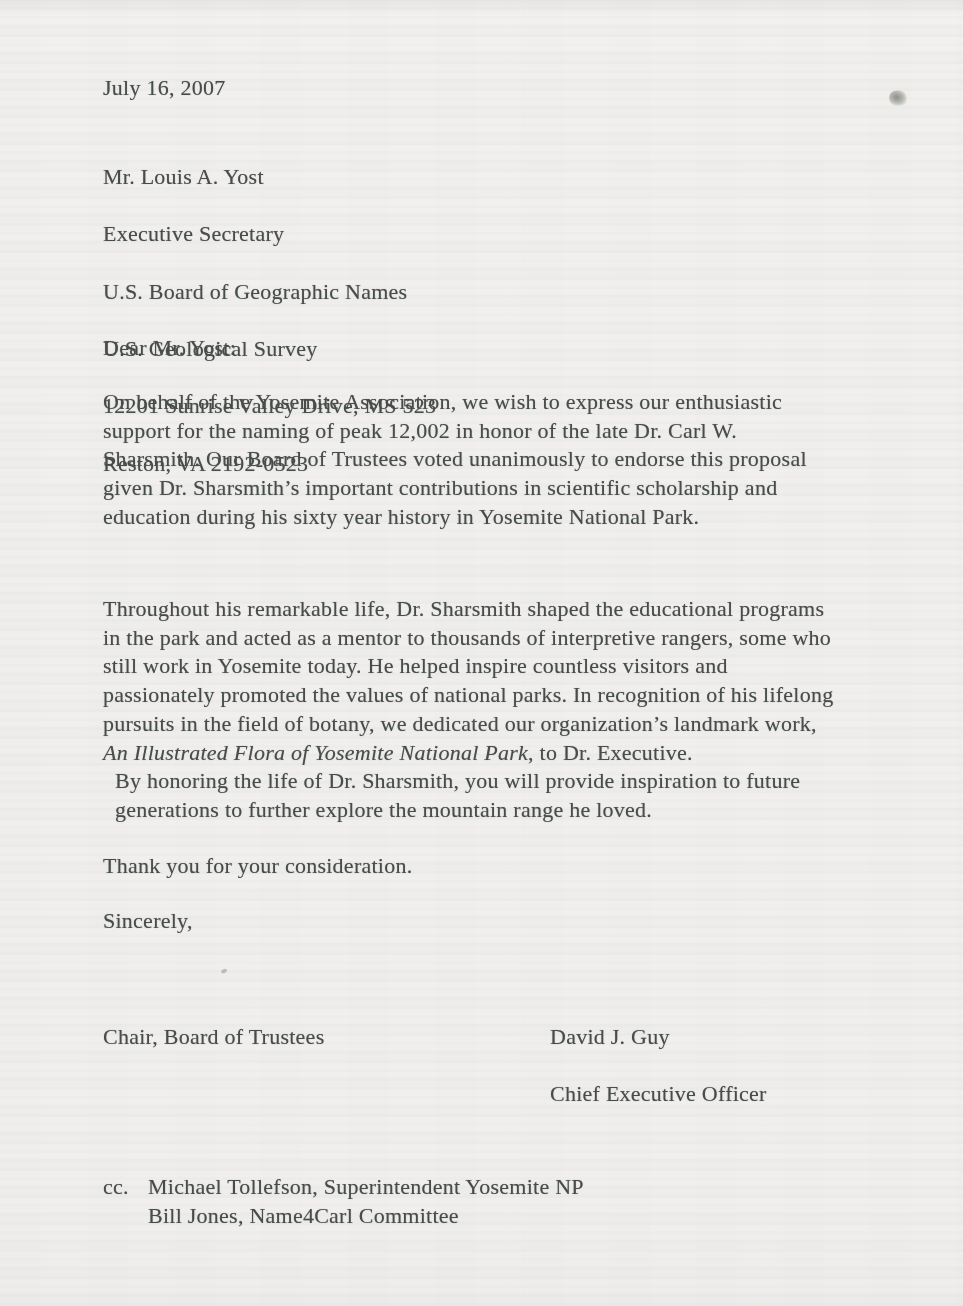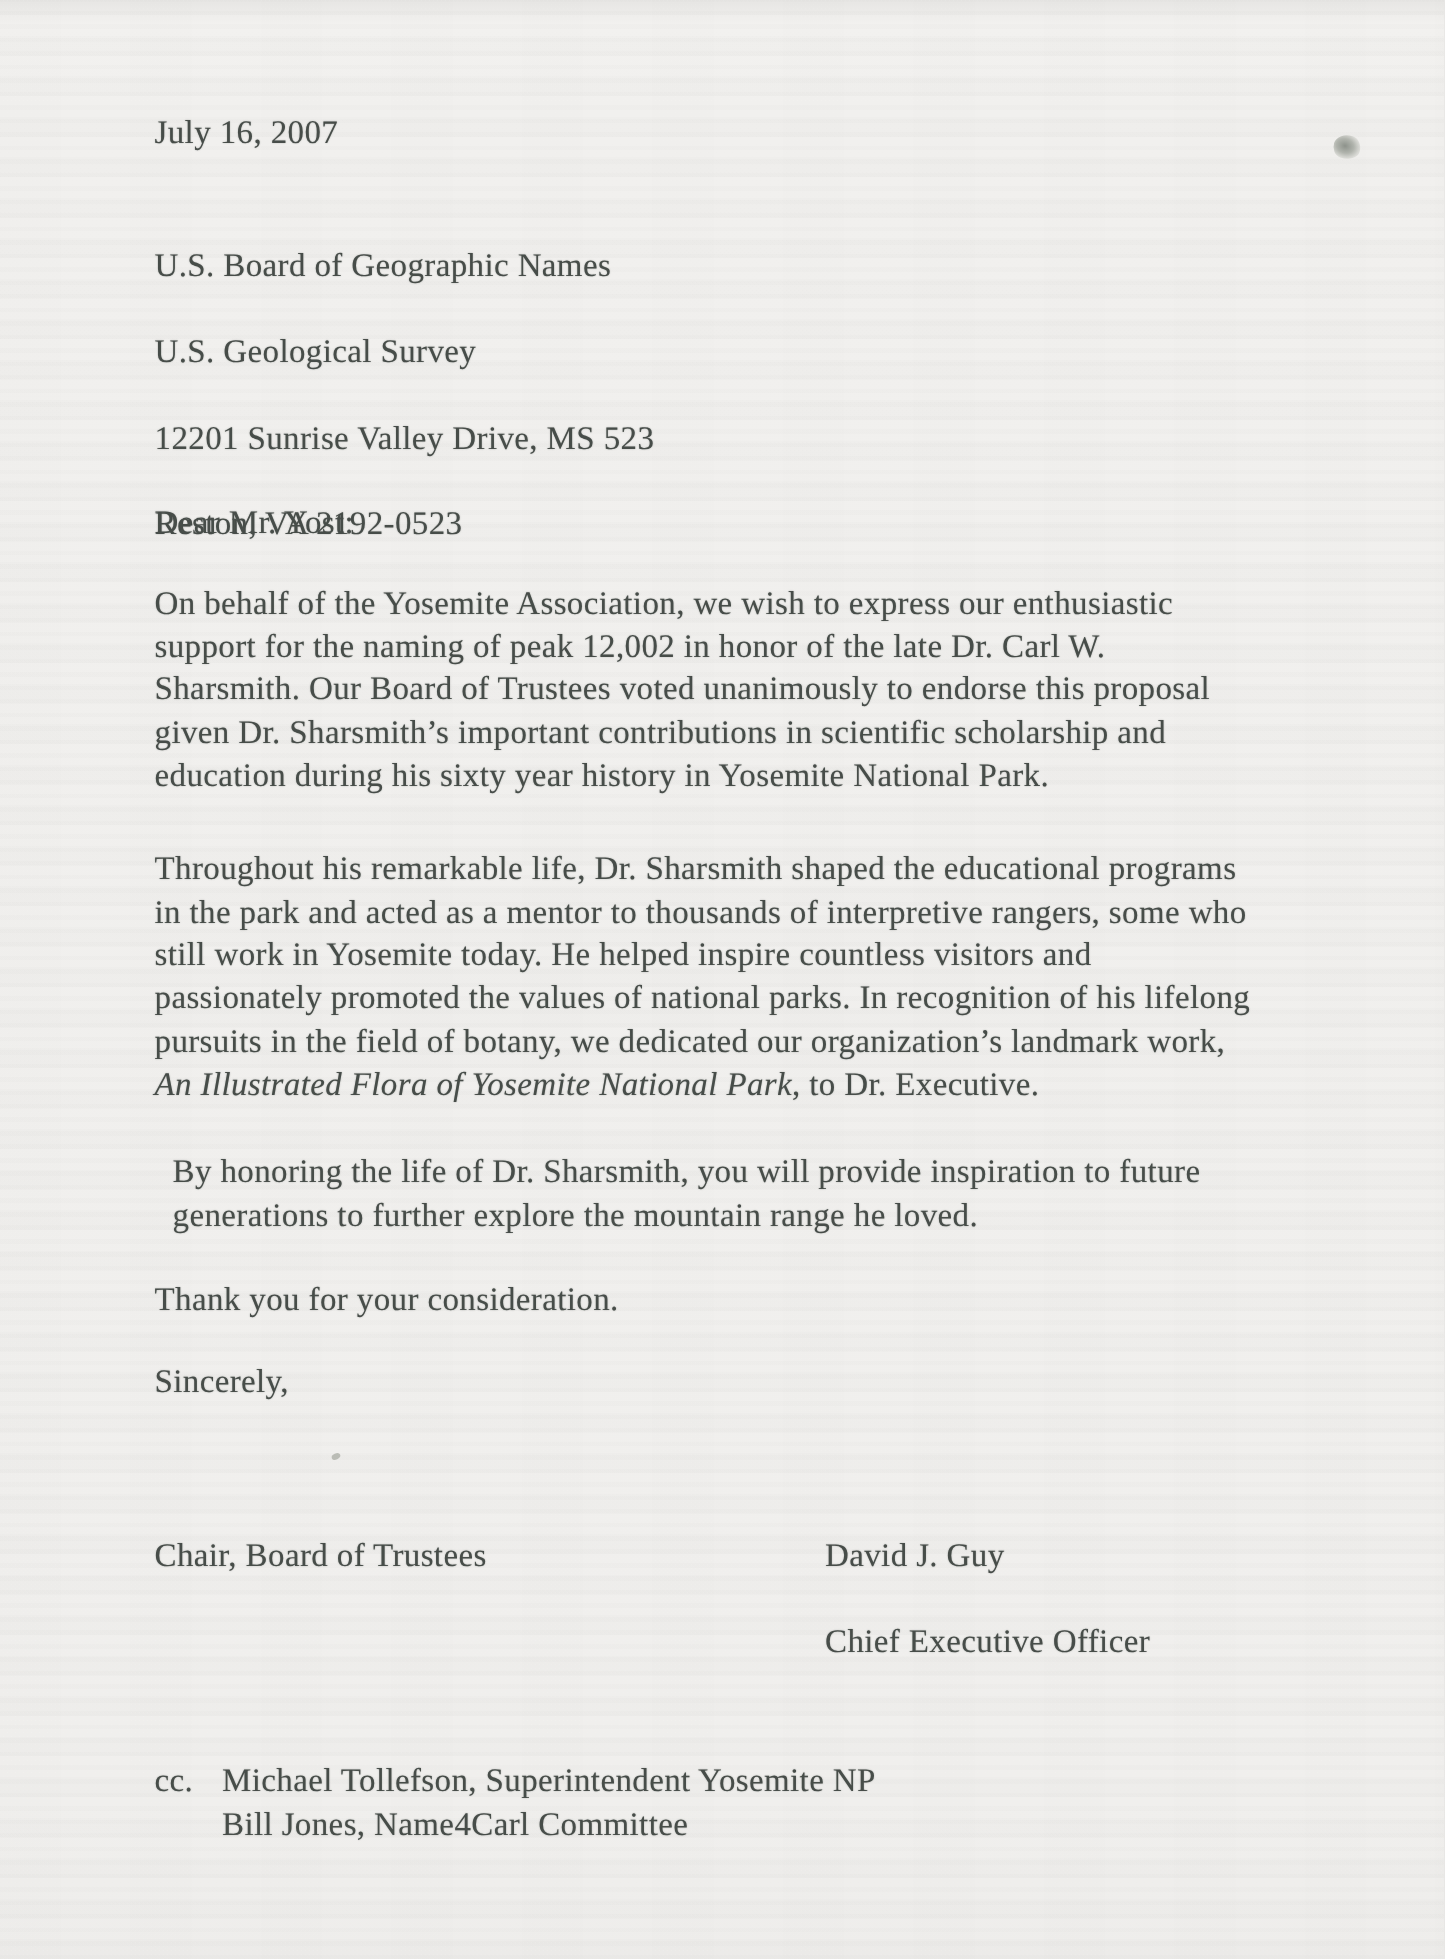--- a/index.html
+++ b/index.html
@@ -32,21 +32,21 @@
   .block {
     position: absolute;
     left: 103px;
     white-space: pre-line;
     text-shadow: 0 0 1px rgba(71,77,73,0.45);
   }
   .date       { top: 74px; }
   .address    { top: 134px; }
   .salutation { top: 334px; }
   .p1         { top: 388px; }
-  .p2         { top: 565px; }
+  .p2         { top: 595px; }
   .p3         { top: 767px; margin-left: 12px; }
   .thanks     { top: 852px; text-align: center; }
   .closing    { top: 907px; }
   .sig-left   { top: 994px; }
   .sig-right  { top: 994px; left: 550px; }
   .cc         { top: 1173px; display: flex; }
   .cc-label   { flex: 0 0 45px; }
   .cc-entries { white-space: pre-line; }
   .book-title { font-style: italic; text-align: right; }
   .speck-large {
@@ -78,20 +78,22 @@
 <body>
 
 <div class="page">
   <div class="texture"></div>
   <div class="speck-large"></div>
   <div class="speck-small"></div>
 
   <div class="block date">July 16, 2007</div>
 
   <div class="block address">
+    <div>Mr. Louis A. Yost</div>
+    <div>Executive Secretary</div>
     <div>U.S. Board of Geographic Names</div>
     <div>U.S. Geological Survey</div>
     <div>12201 Sunrise Valley Drive, MS 523</div>
     <div>Reston, VA 2192-0523</div>
   </div>
 
   <div class="block salutation">Dear Mr. Yost:</div>
 
   <div class="block p1">On behalf of the Yosemite Association, we wish to express our enthusiastic
 support for the naming of peak 12,002 in honor of the late Dr. Carl W.

